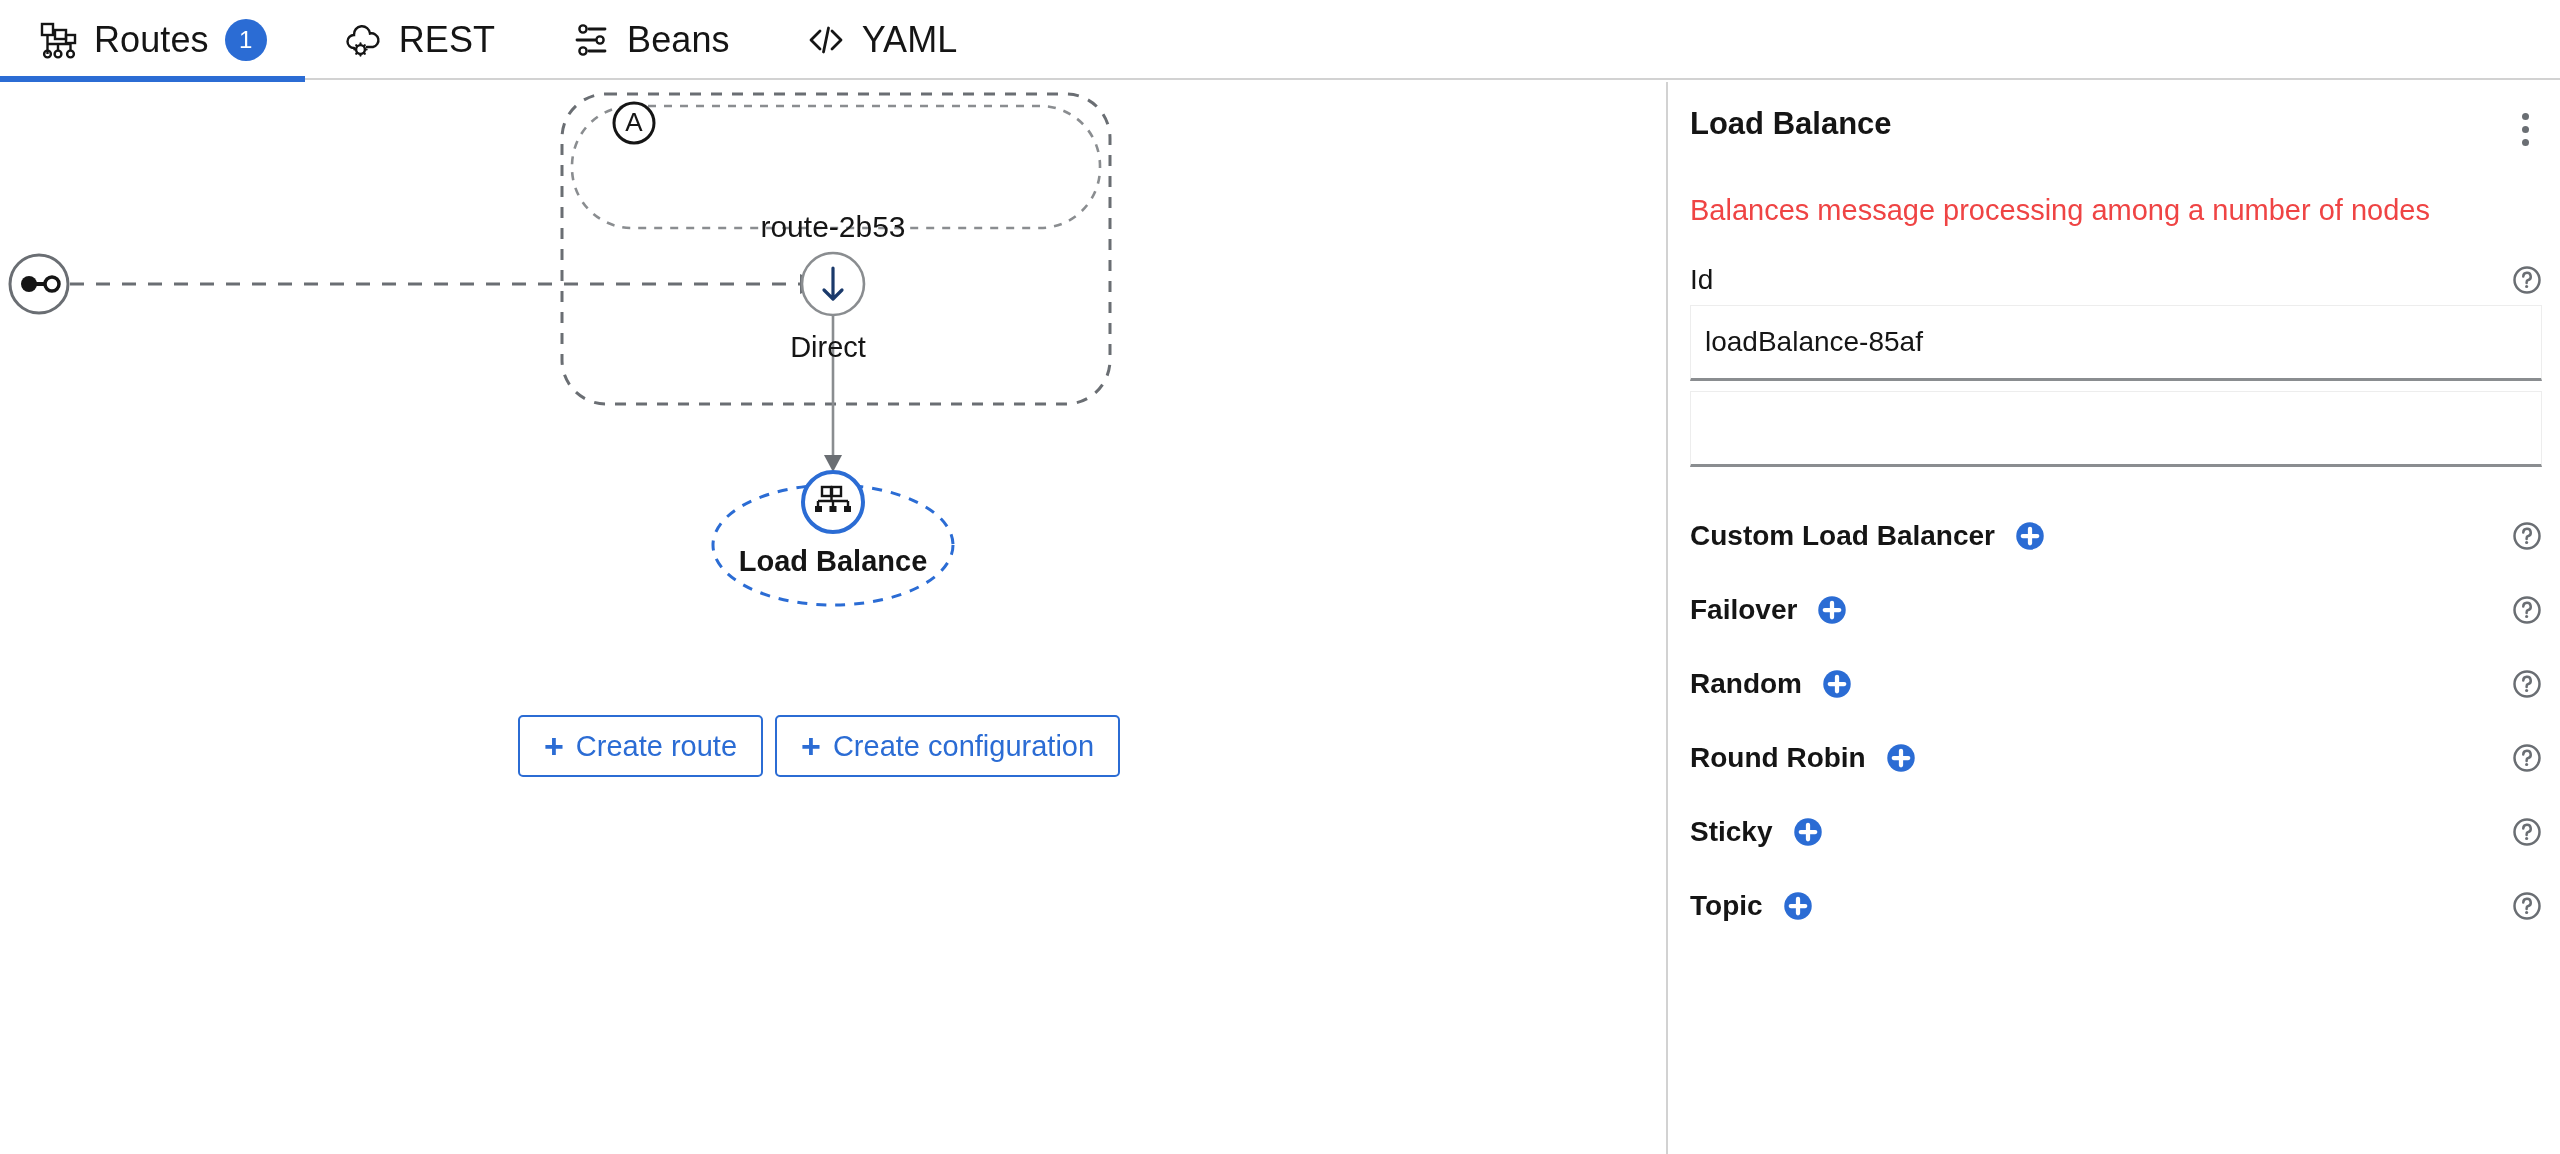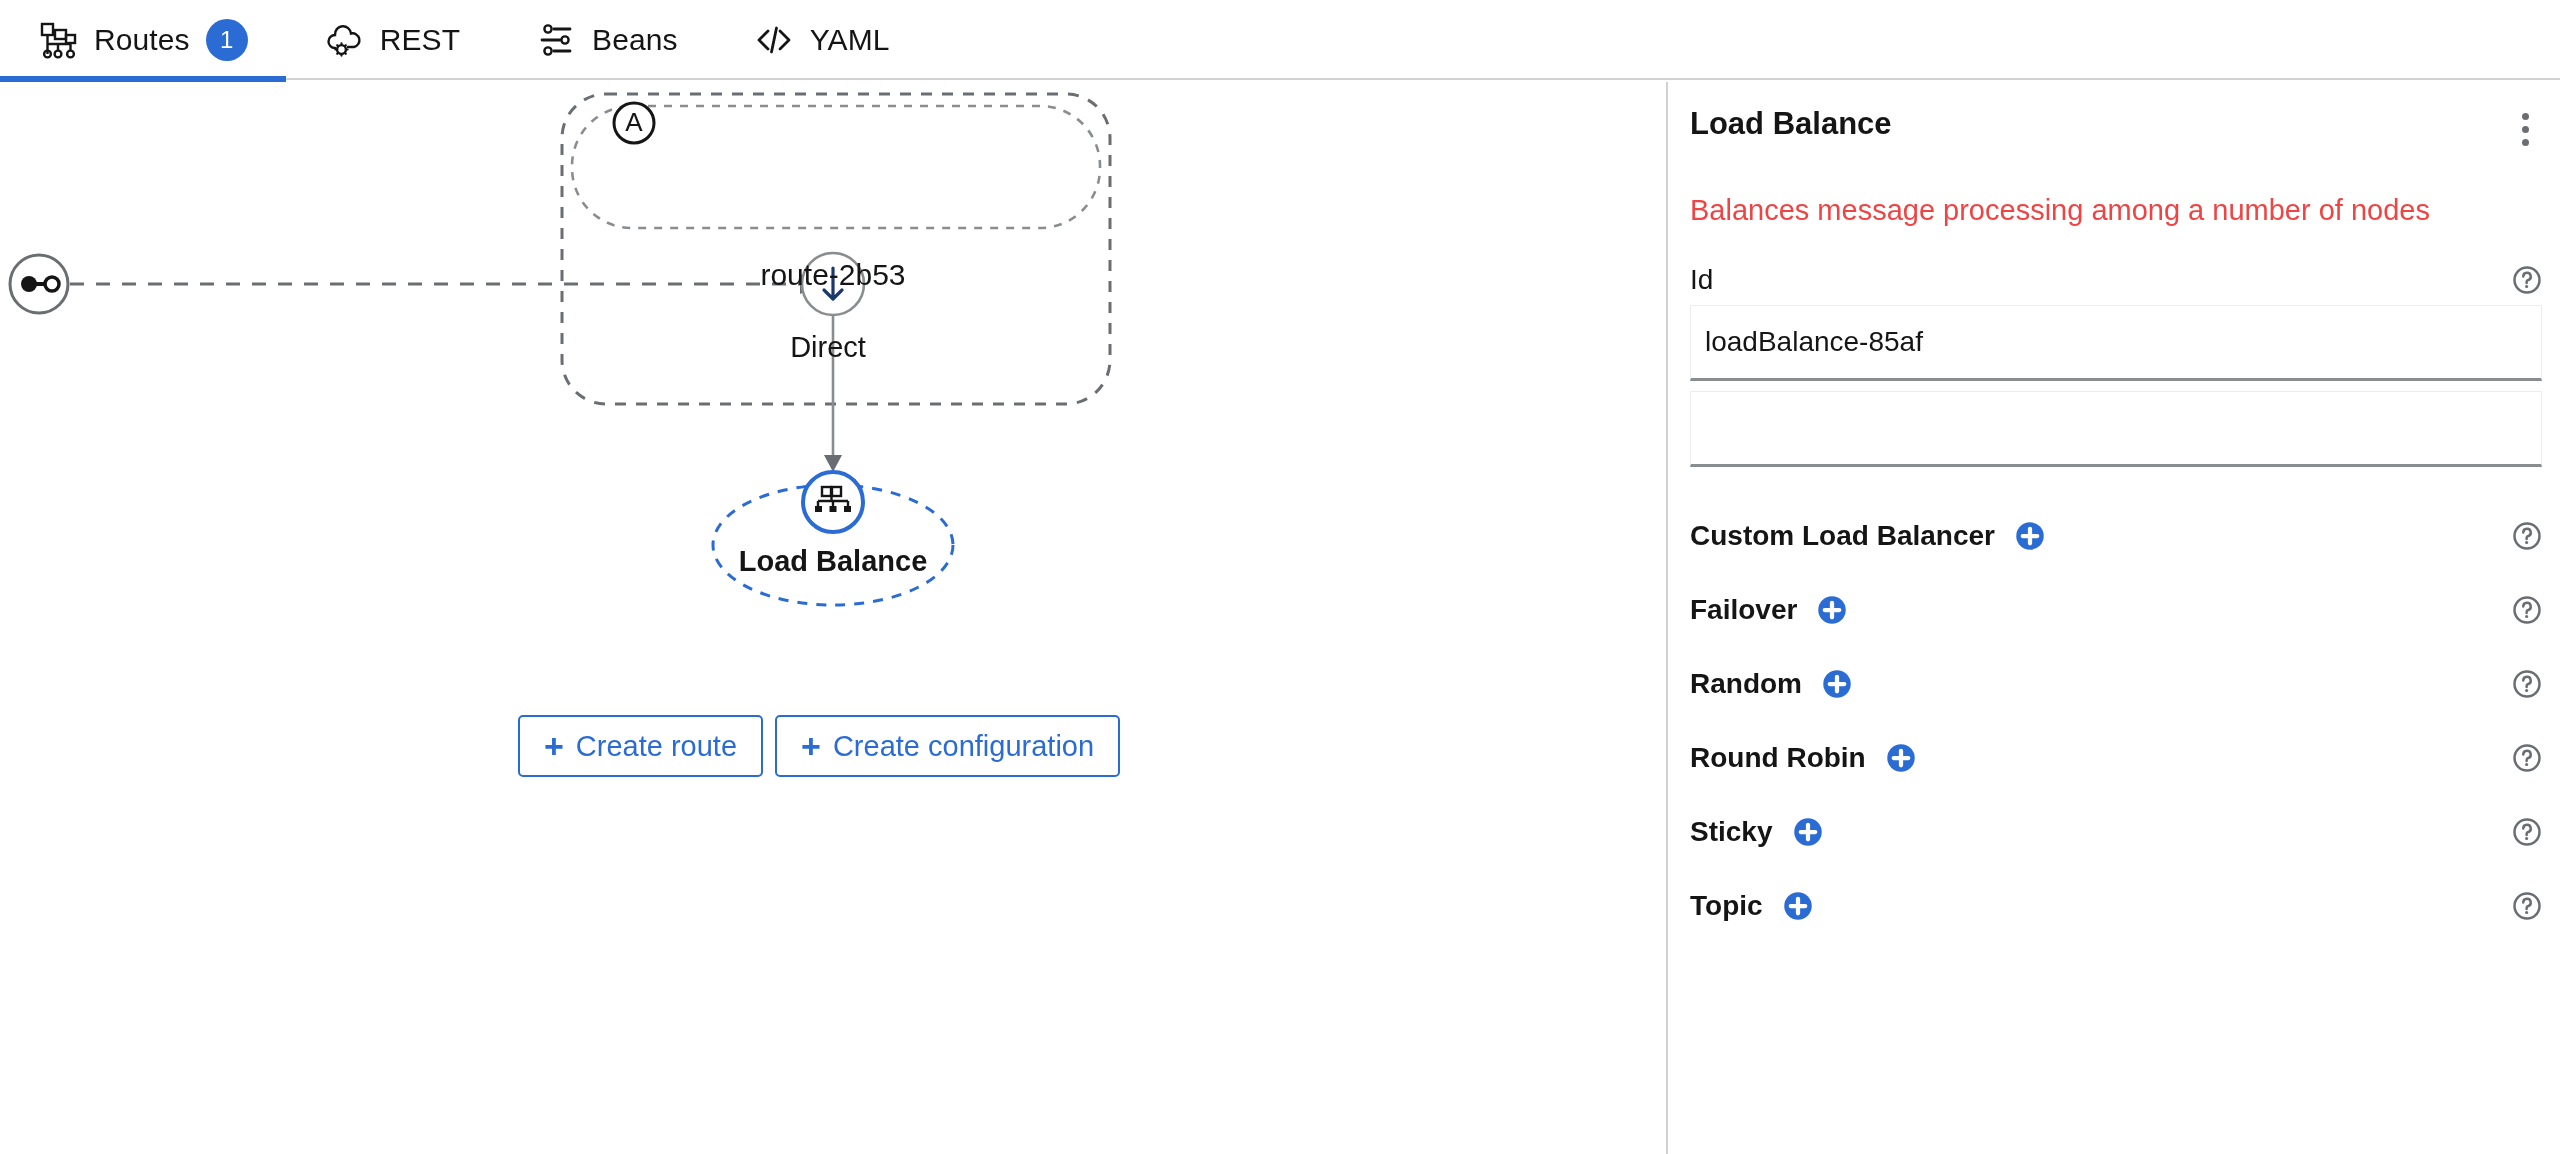--- a/index.html
+++ b/index.html
@@ -21,21 +21,21 @@
   .tab {
     display: flex; align-items: center; gap: 16px;
     padding: 0 38px;
     height: 80px;
     position: relative;
     cursor: pointer;
     background: transparent;
     border: none;
   }
   .tab .tab-label {
-    font-size: 30px; color: #151515; font-weight: 400;
+    font-size: 36px; color: #151515; font-weight: 400;
     letter-spacing: .1px; white-space: nowrap;
   }
   .tab.active::after {
     content: ""; position: absolute;
     left: 0; right: 0; bottom: -2px; height: 6px;
     background: #2b6cd4;
   }
   .tab-icon { display: flex; align-items: center; justify-content: center; }
   .badge {
     width: 42px; height: 42px; border-radius: 50%;
@@ -54,21 +54,21 @@
   #canvas-svg { position: absolute; top: 0; left: 0; }
 
   .node-label {
     position: absolute;
     font-size: 29px; color: #151515; text-align: center;
     white-space: nowrap; transform: translateX(-50%);
   }
   .node-label.bold { font-weight: bold; font-size: 29px; }
   .route-title {
     position: absolute; font-size: 30px; color: #151515;
-    transform: translateX(-50%); white-space: nowrap; margin-top: 48px;
+    transform: translateX(-50%); white-space: nowrap;
   }
 
   
   #canvas-buttons {
     position: absolute; left: 518px; top: 633px;
     display: flex; gap: 12px;
   }
   .cbtn {
     display: flex; align-items: center; gap: 12px;
     height: 62px; padding: 0 24px;

